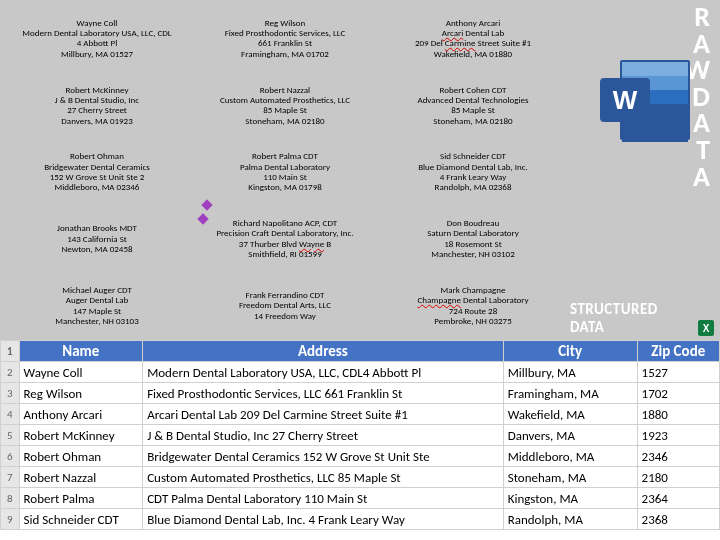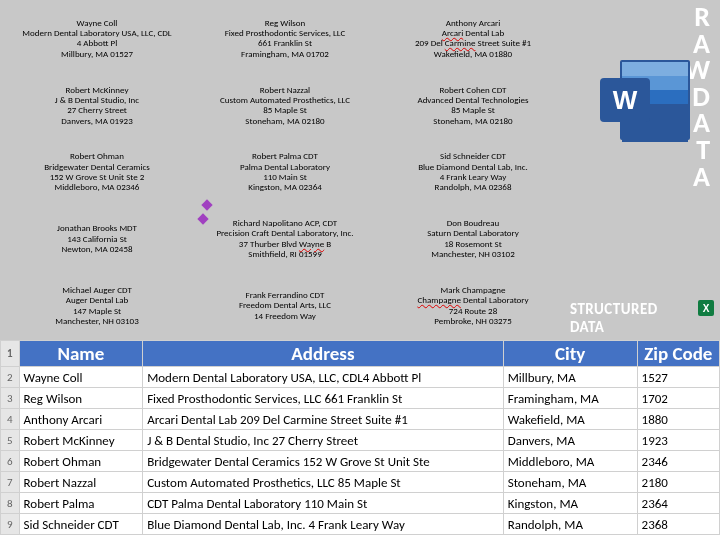--- a/index.html
+++ b/index.html
@@ -13,29 +13,29 @@
   .rawdata-label { position: absolute; top: 4px; right: 8px; font-size: 28px; font-weight: 700; color: #fff; letter-spacing: 2px; writing-mode: horizontal-tb; line-height: 0.95; text-align: right; }
   .rawdata-label span { display: block; }
   .word-icon { position: absolute; top: 60px; right: 30px; width: 90px; height: 80px; }
   .word-icon .back { position:absolute; left:20px; top:0; width:70px; height:80px; background:#fff; border:2px solid #2b579a; border-radius:2px; }
   .word-icon .back .stripe { height:14px; }
   .word-icon .back .s1 { background:#7daee0; }
   .word-icon .back .s2 { background:#5a96d6; }
   .word-icon .back .s3 { background:#2b6ebf; }
   .word-icon .back .s4 { background:#2b579a; height:38px;}
   .word-icon .front { position:absolute; left:0; top:18px; width:50px; height:44px; background:#2b579a; border-radius:4px; color:#fff; font-size:26px; font-weight:700; display:flex; align-items:center; justify-content:center; font-family:"Segoe UI",Arial,sans-serif;}
-  .structured-label { position: absolute; bottom: 4px; right: 6px; color: #fff; font-size: 15px; font-weight: 700; letter-spacing: 0.5px; display:flex; align-items:flex-start; gap:6px;}
+  .structured-label { position: absolute; bottom: 4px; right: 6px; color: #fff; font-size: 15px; font-weight: 700; letter-spacing: 0.5px; display:flex; align-items:flex-end; gap:6px;}
   .excel-icon { width:16px; height:16px; background:#107c41; border-radius:2px; color:#fff; font-size:10px; font-weight:700; display:flex; align-items:center; justify-content:center; font-family:Arial,sans-serif;}
   .purple-diamond { position:absolute; width:8px; height:8px; background:#a040c0; transform:rotate(45deg); }
 
   .sheet { height: 200px; font-size: 13px; }
   .sheet table { width: 100%; border-collapse: collapse; table-layout: fixed; }
   .sheet th, .sheet td { border: 1px solid #d0d0d0; padding: 1px 4px; white-space: nowrap; overflow: hidden; text-align: left; vertical-align: middle; height: 21px; }
   .sheet .rownum { width: 18px; background: #e6e6e6; text-align: center; color: #666; font-size: 11px; }
-  .sheet thead th.h { background: #4472c4; color: #fff; font-weight: 700; text-align: center; font-size: 19px; }
+  .sheet thead th.h { background: #4472c4; color: #fff; font-weight: 700; text-align: center; font-size: 15px; }
   .sheet thead th.rownum { background:#e6e6e6; color:#666;}
   .col-name { width: 120px; }
   .col-addr { width: 350px; }
   .col-city { width: 130px; }
   .col-zip { width: 80px; }
 </style>
 </head>
 <body>
 
 <div class="top">
@@ -80,21 +80,21 @@
       <div class="entry">
         <div class="l1">Robert Ohman</div>
         <div class="l1">Bridgewater Dental Ceramics</div>
         <div class="l1">152 W Grove St Unit Ste 2</div>
         <div class="l1">Middleboro, MA  02346</div>
       </div>
       <div class="entry">
         <div class="l1">Robert Palma CDT</div>
         <div class="l1">Palma Dental Laboratory</div>
         <div class="l1">110 Main St</div>
-        <div class="l1">Kingston, MA  02364</div>
+        <div class="l1">Kingston, MA  01798</div>
       </div>
       <div class="entry">
         <div class="l1">Sid Schneider CDT</div>
         <div class="l1">Blue Diamond Dental Lab, Inc.</div>
         <div class="l1">4 Frank Leary Way</div>
         <div class="l1">Randolph, MA  02368</div>
       </div>
       <div class="entry">
         <div class="l1">Jonathan Brooks MDT</div>
         <div class="l1">143 California St</div>

